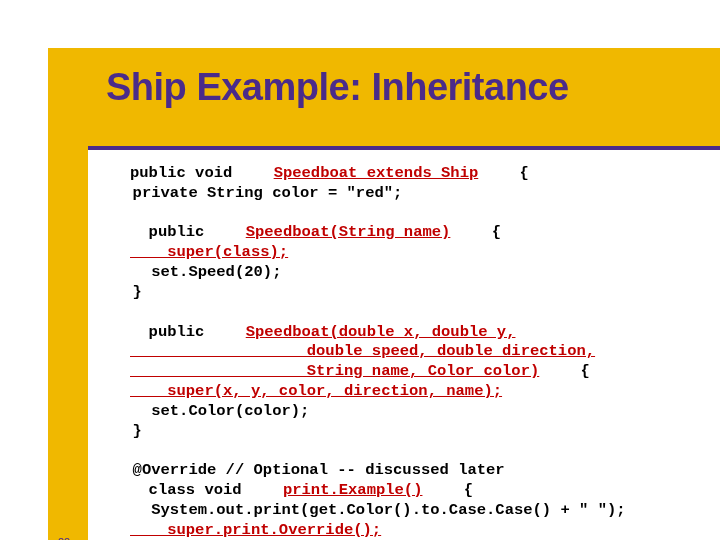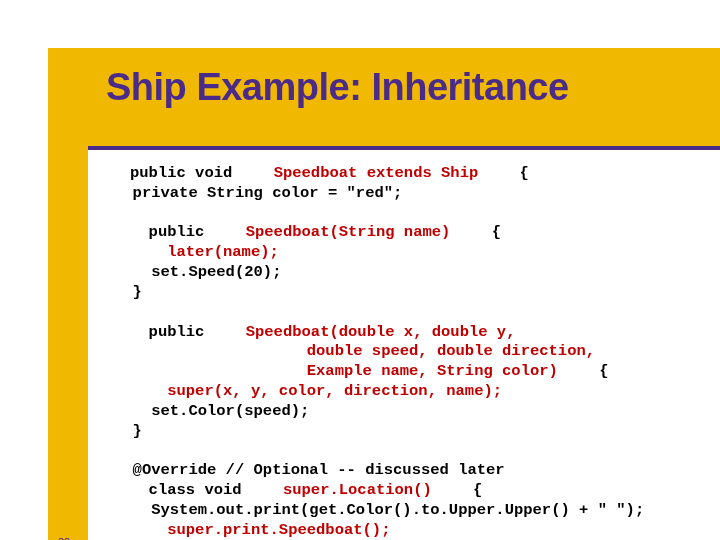--- a/index.html
+++ b/index.html
@@ -39,21 +39,21 @@
   .code {
     position: absolute;
     top: 116px; left: 50px; right: 15px;
     font-family: "Courier New", Courier, monospace;
     font-size: 15.5px;
     line-height: 1.28;
     font-weight: bold;
     color: #000000;
     white-space: pre;
   }
-  .code .hl { color: #c00000; }
+  .code .hl { color: #c00000; text-decoration: underline; }
   .slide-num {
     position: absolute;
     left: 10px; bottom: 8px;
     width: 20px;
     text-align: left;
     font-size: 11px;
     color: #4a2b8a;
   }
 </style>
 </head>
@@ -61,32 +61,32 @@
 
 <div class="header-band"></div>
 <div class="left-bar"></div>
 
 <div class="title">Ship Example: Inheritance</div>
 
 <div class="code"><span><span>public void </span><span class="hl">Speedboat extends Ship</span><span> {</span></span>
 <span>  private String color = "red";</span>
 <span></span>
 <span><span>  public </span><span class="hl">Speedboat(String name)</span><span> {</span></span>
-<span><span class="hl">    later(name);</span></span>
+<span><span class="hl">    super(class);</span></span>
 <span>    set.Speed(20);</span>
 <span>  }</span>
 <span></span>
 <span><span>  public </span><span class="hl">Speedboat(double x, double y,</span></span>
 <span><span class="hl">                   double speed, double direction,</span></span>
-<span><span class="hl">                   Example name, String color)</span><span> {</span></span>
+<span><span class="hl">                   String name, Color color)</span><span> {</span></span>
 <span><span class="hl">    super(x, y, color, direction, name);</span></span>
-<span>    set.Color(speed);</span>
+<span>    set.Color(color);</span>
 <span>  }</span>
 <span></span>
 <span>  @Override // Optional -- discussed later</span>
-<span><span>  class void </span><span class="hl">super.Location()</span><span> {</span></span>
-<span>    System.out.print(get.Color().to.Upper.Upper() + " ");</span>
-<span><span class="hl">    super.print.Speedboat();</span></span>
+<span><span>  class void </span><span class="hl">print.Example()</span><span> {</span></span>
+<span>    System.out.print(get.Color().to.Case.Case() + " ");</span>
+<span><span class="hl">    super.print.Override();</span></span>
 <span>  }</span>
 <span>  ...</span>
 <span>}</span></div>
 
 <div class="slide-num">22</div>
 
 </body></html>

